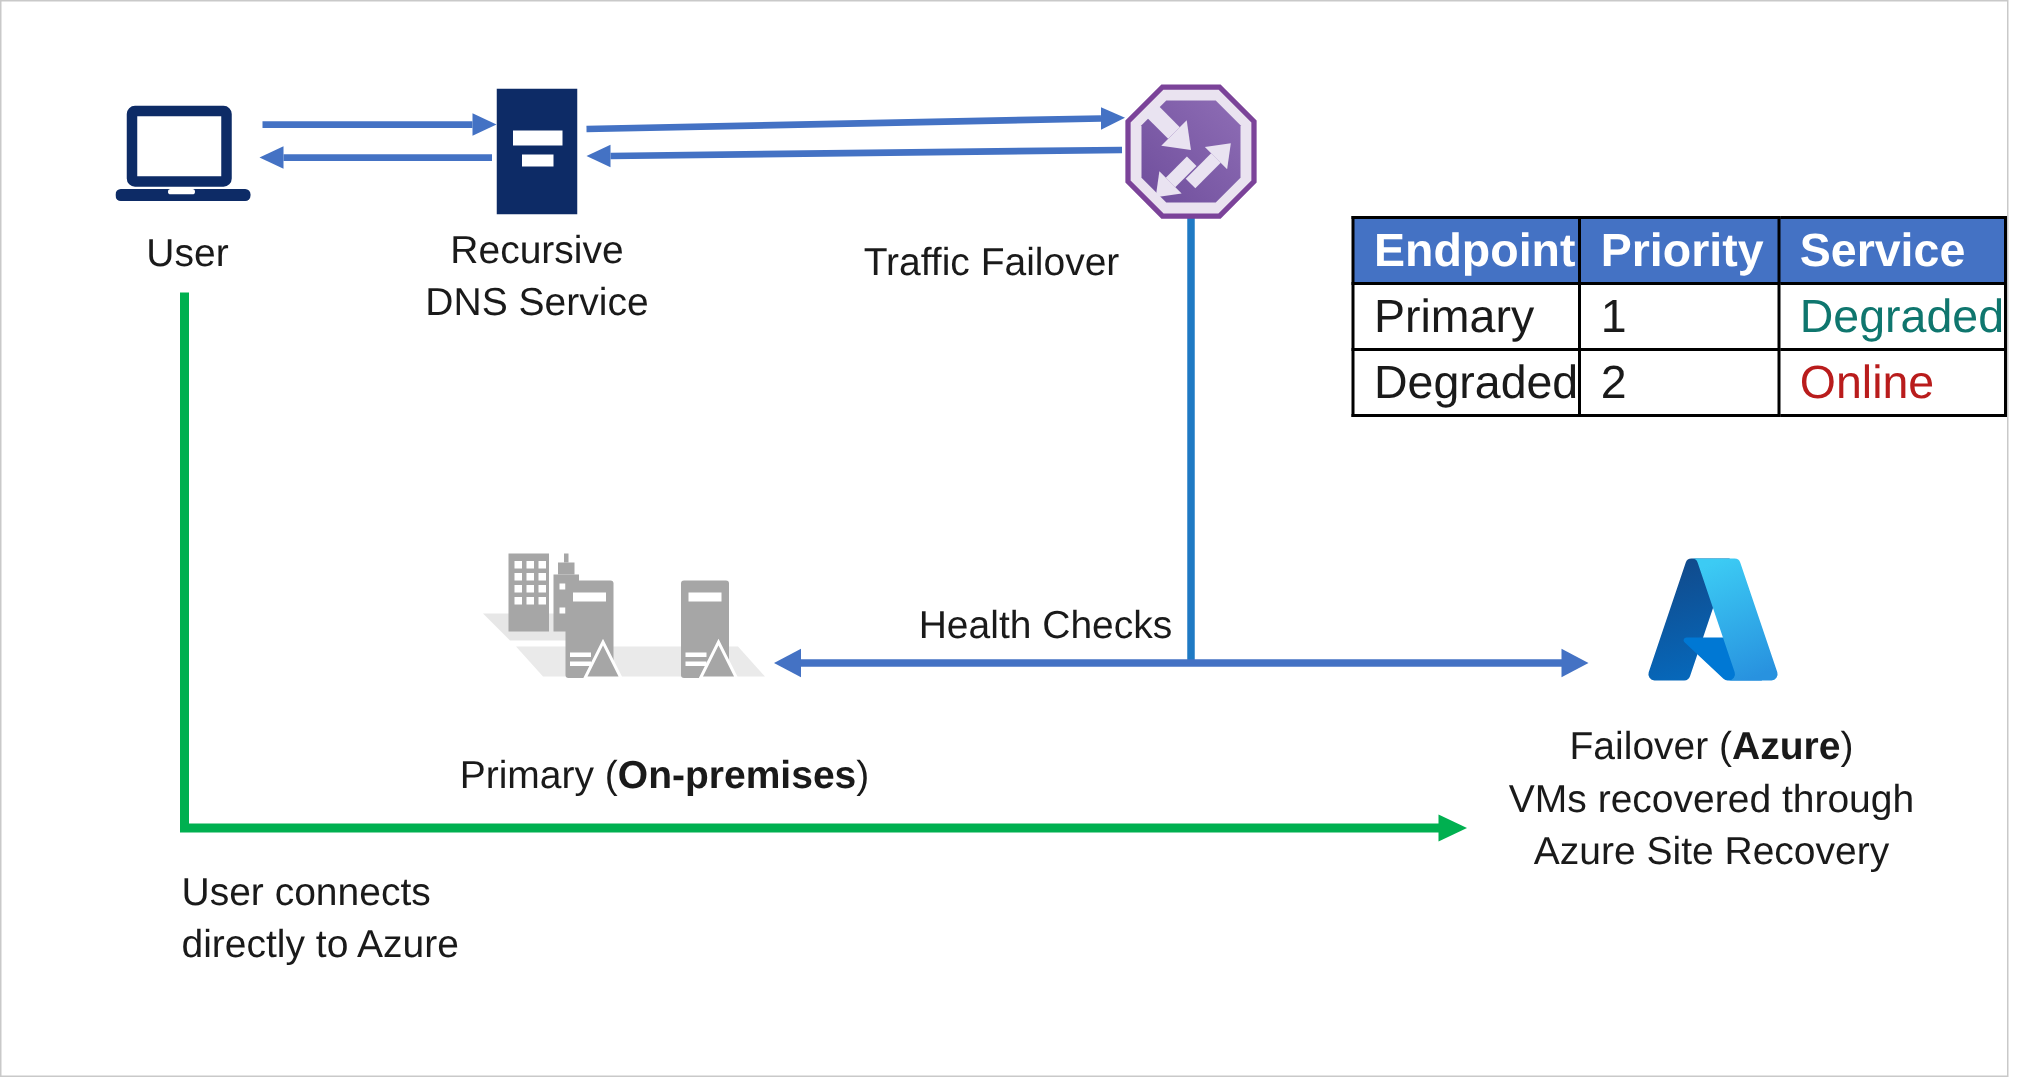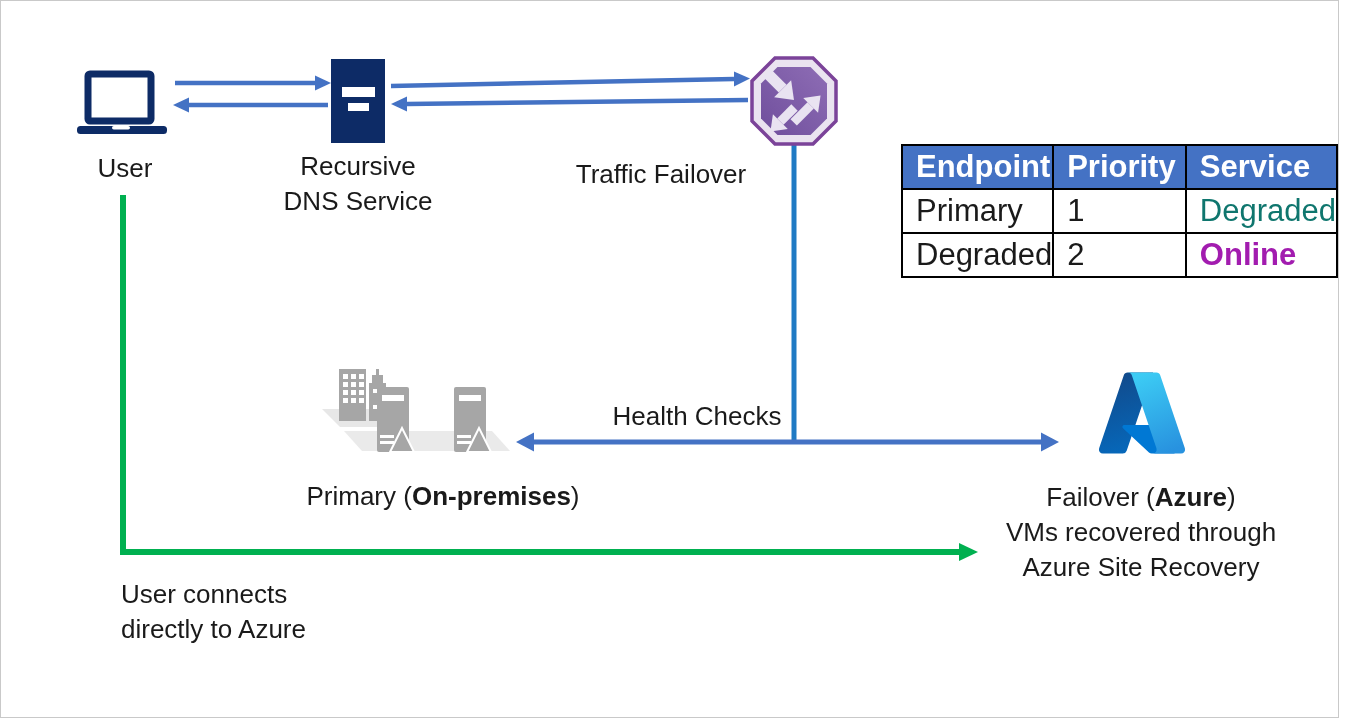--- a/index.html
+++ b/index.html
@@ -167,21 +167,21 @@
 
   <div class="label center" style="left:237px;top:148px;width:240px">
     <div>Recursive</div>
     <div>DNS Service</div>
   </div>
 
   <div class="label center" style="left:540px;top:156px;width:240px">Traffic Failover</div>
 
   <div class="label center" style="left:596px;top:398px;width:200px">Health Checks</div>
 
-  <div class="label center" style="left:292px;top:478px;width:300px">
+  <div class="label center" style="left:292px;top:498px;width:300px">
     <span>Primary (</span><b>On-premises</b><span>)</span>
   </div>
 
   <div class="label center" style="left:995px;top:479px;width:290px">
     <div>
       <span>Failover (</span><b>Azure</b><span>)</span>
     </div>
     <div>VMs recovered through</div>
     <div>Azure Site Recovery</div>
   </div>
@@ -201,18 +201,18 @@
     </thead>
     <tbody>
       <tr>
         <td>Primary</td>
         <td>1</td>
         <td style="color: #0f766e;">Degraded</td>
       </tr>
       <tr>
         <td>Degraded</td>
         <td>2</td>
-        <td style="color: #a21caf; font-weight: bold;">Online</td>
+        <td style="color: #b91c1c;">Online</td>
       </tr>
     </tbody>
   </table>
 
 </div>
 
 </body></html>

